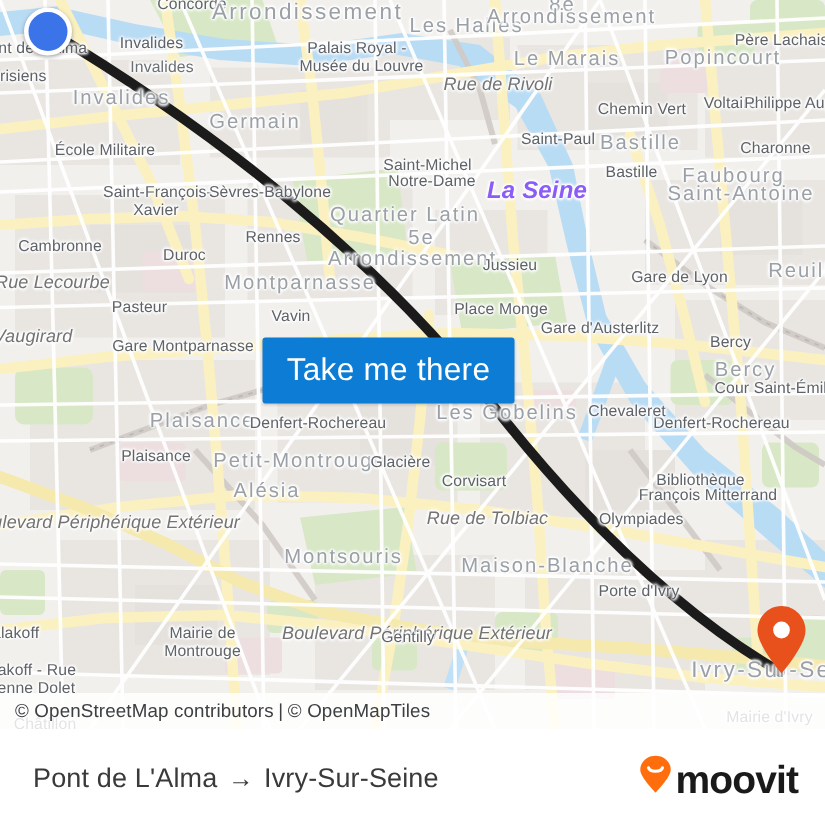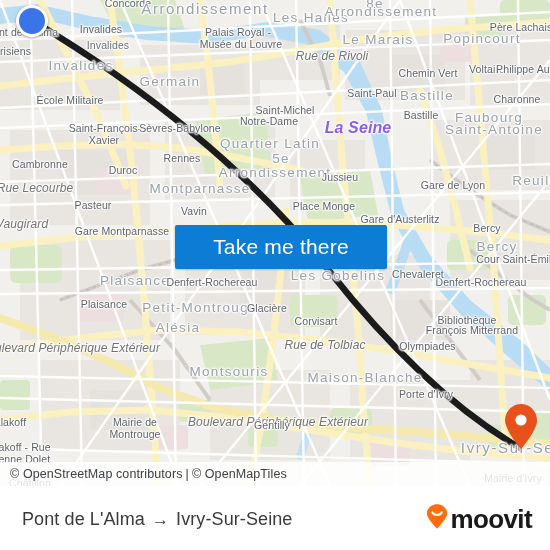--- a/index.html
+++ b/index.html
@@ -42,21 +42,21 @@
     transform:translate(-50%,-50%);
   }
   
   .destpin{
     position:absolute;transform:translate(-50%,-100%);
     width:34px;height:46px;
   }
 
   
   .tmt{
-    position:absolute;left:175px;top:225px;width:212px;height:44px;
+    position:absolute;left:175px;top:225px;width:168px;height:44px;
     background:#0c7cd5;color:#fff;border:0;border-radius:2px;
     font-family:"Liberation Sans", sans-serif;
     font-size:21px;line-height:44px;text-align:center;
     cursor:pointer;letter-spacing:.2px;
     box-shadow:0 1px 2px rgba(0,0,0,.18);
     padding:0;
   }
 
   
   .attrib{
@@ -261,40 +261,40 @@
         <div class="lbl stop" style="left: 487px; top: 69px;">Voltaire</div>
         <div class="lbl stop" style="left: 536px; top: 69px;">Philippe Auguste</div>
         <div class="lbl place" style="left: 170px; top: 81px;">Germain</div>
         <div class="lbl stop" style="left: 372px; top: 93px;">Saint-Paul</div>
         <div class="lbl place" style="left: 427px; top: 95px;">Bastille</div>
         <div class="lbl stop" style="left: 517px; top: 99px; text-align: right;">Charonne</div>
         <div class="lbl stop" style="left: 70px; top: 100px;">École Militaire</div>
         <div class="lbl stop" style="left: 285px; top: 110px;">Saint-Michel</div>
         <div class="lbl stop" style="left: 421px; top: 115px;">Bastille</div>
         <div class="lbl place" style="left: 489px; top: 117px;">Faubourg</div>
-        <div class="lbl stop" style="left: 269px; top: 121px; text-align: right;">Notre-Dame</div>
+        <div class="lbl stop" style="left: 288px; top: 121px; text-align: right;">Notre-Dame</div>
         <div class="lbl stop" style="left: 105px; top: 128px;">Saint-François-</div>
         <div class="lbl stop" style="left: 180px; top: 128px;">Sèvres-Babylone</div>
         <div class="lbl place" style="left: 494px; top: 129px;">Saint-Antoine</div>
         <div class="lbl stop" style="left: 104px; top: 140px;">Xavier</div>
         <div class="lbl water" style="left: 358px; top: 128px;">La Seine</div>
         <div class="lbl place" style="left: 270px; top: 143px;">Quartier Latin</div>
         <div class="lbl stop" style="left: 182px; top: 158px;">Rennes</div>
         <div class="lbl stop" style="left: 40px; top: 164px;">Cambronne</div>
         <div class="lbl stop" style="left: 123px; top: 170px;">Duroc</div>
         <div class="lbl place" style="left: 281px; top: 158px;">5e</div>
         <div class="lbl place" style="left: 275px; top: 172px;">Arrondissement</div>
         <div class="lbl stop" style="left: 453px; top: 185px;">Gare de Lyon</div>
         <div class="lbl place" style="left: 537px; top: 180px;">Reuilly</div>
         <div class="lbl place" style="left: 200px; top: 188px;">Montparnasse</div>
         <div class="lbl stop" style="left: 340px; top: 177px;">Jussieu</div>
         <div class="lbl road" style="left: 35px; top: 188px;">Rue Lecourbe</div>
         <div class="lbl stop" style="left: 93px; top: 205px;">Pasteur</div>
         <div class="lbl stop" style="left: 194px; top: 211px;">Vavin</div>
-        <div class="lbl stop" style="left: 310px; top: 206px; padding-left: 28px;">Place Monge</div>
+        <div class="lbl stop" style="left: 320px; top: 206px; padding-left: 28px;">Place Monge</div>
         <div class="lbl road" style="left: 22px; top: 224px;">Vaugirard</div>
         <div class="lbl stop" style="left: 122px; top: 231px;">Gare Montparnasse</div>
         <div class="lbl stop" style="left: 400px; top: 219px;">Gare d'Austerlitz</div>
         <div class="lbl stop" style="left: 487px; top: 228px;">Bercy</div>
         <div class="lbl place" style="left: 497px; top: 246px;">Bercy</div>
         <div class="lbl stop" style="left: 521px; top: 259px;">Cour Saint-Émilion</div>
         <div class="lbl place" style="left: 135px; top: 280px;">Plaisance</div>
         <div class="lbl stop" style="left: 481px; top: 282px;">Denfert-Rochereau</div>
         <div class="lbl place" style="left: 338px; top: 275px;">Les Gobelins</div>
         <div class="lbl stop" style="left: 418px; top: 274px;">Chevaleret</div>

